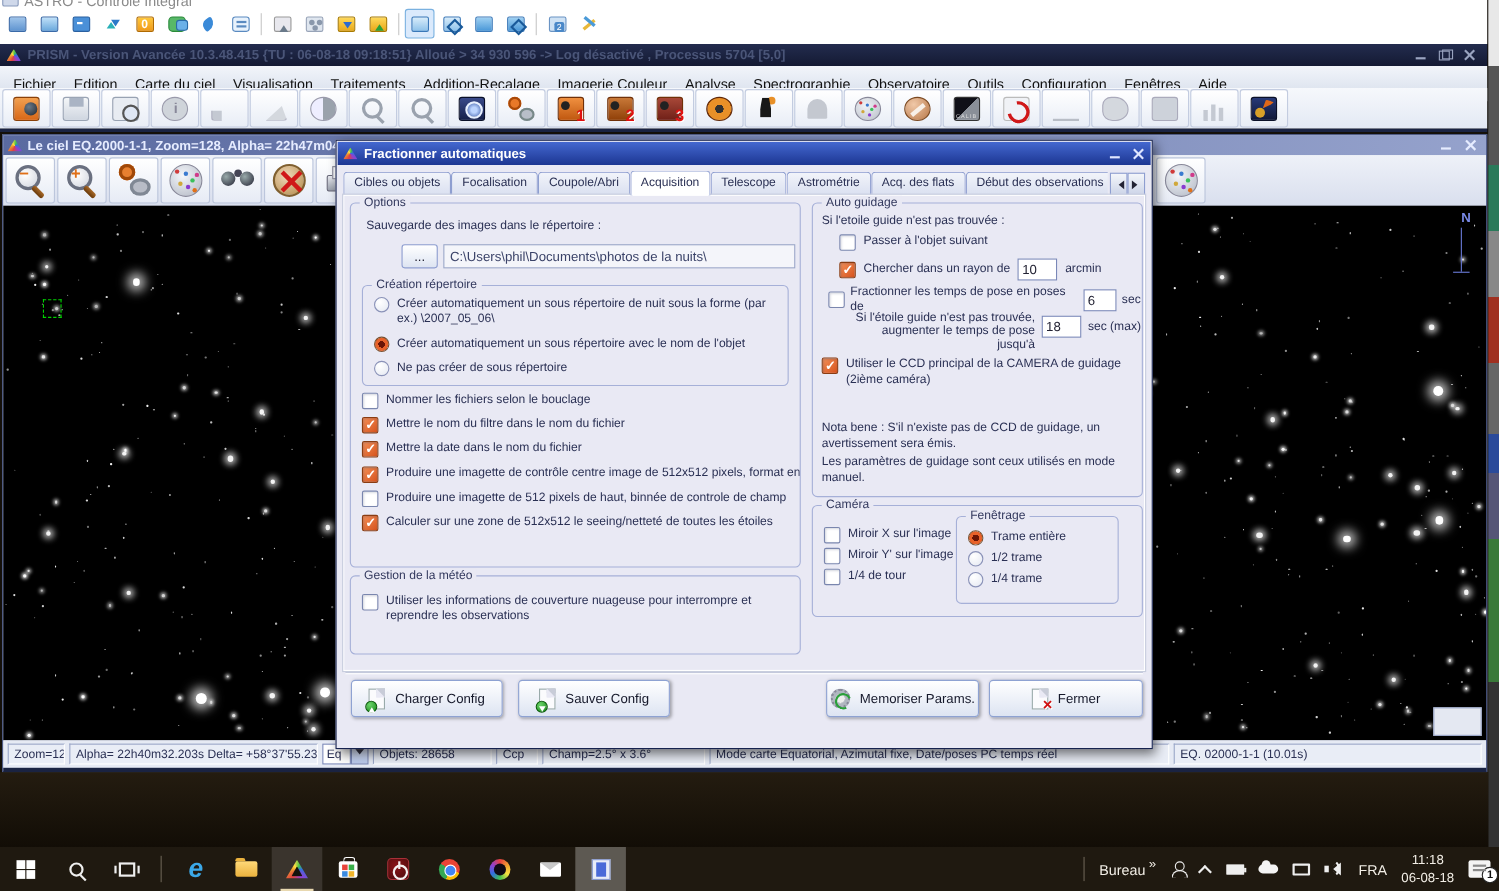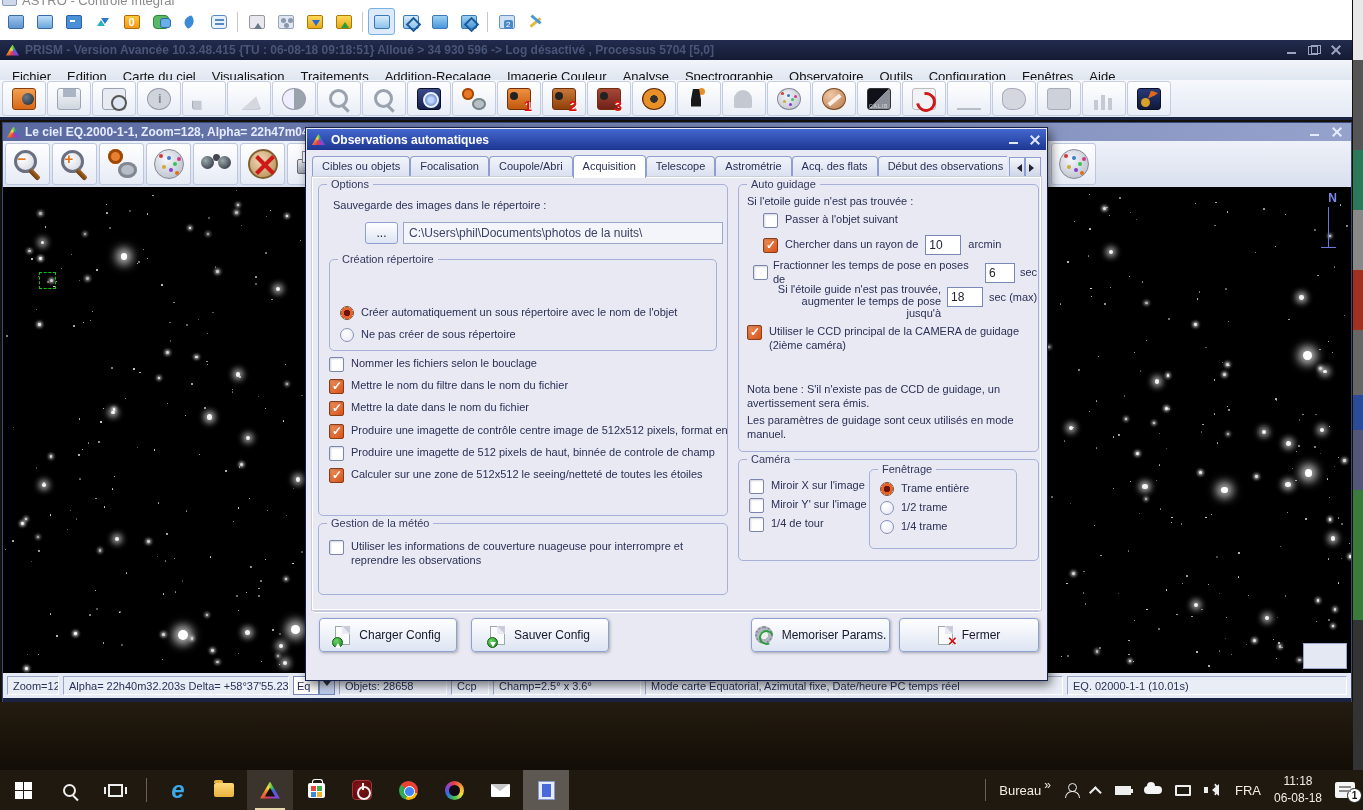--- a/index.html
+++ b/index.html
@@ -1326,30 +1326,30 @@
       <div class="seg" style="width:226px">Alpha= 22h40m32.203s Delta= +58°37'55.23"</div>
       <div class="eq-dd">
         <div class="eq-box">Eq</div>
         <div class="eq-btn">
             <div class="tri-dn" style="margin-top:0"></div>
           </div>
       </div>
       <div class="seg" style="width:108px">Objets: 28658</div>
       <div class="seg" style="width:38px">Ccp</div>
       <div class="seg" style="width:148px">Champ=2.5° x 3.6°</div>
-      <div class="seg" style="width:418px">Mode carte Equatorial, Azimutal fixe, Date/heure PC temps réel</div>
+      <div class="seg" style="width:418px">Mode carte Equatorial, Azimutal fixe, Date/poses PC temps réel</div>
       <div class="seg" style="flex:1">EQ. 02000-1-1 (10.01s)</div>
     </div>
     <div class="sky-bottom"></div>
   </div>
 
   <div class="dlg">
     <div class="dlg-titlebar">
       <div class="prism-logo"></div>
-      <div class="dlg-title">Observations automatiques</div>
+      <div class="dlg-title">Fractionner automatiques</div>
       <div class="dlg-ctl">
         <div class="wc wc-min"></div>
         <div class="wc wc-close"></div>
       </div>
     </div>
 
     <div class="tabs">
       <div class="tab">Cibles ou objets</div>
       <div class="tab">Focalisation</div>
       <div class="tab">Coupole/Abri</div>
@@ -1373,20 +1373,24 @@
     <div class="grp" style="left:12px;top:56px;width:410px;height:332px">
       <div class="gtitle">Options</div>
       <div class="abs" style="left:14px;top:14px">Sauvegarde des images dans le répertoire :</div>
       <div class="abs" style="left:46px;top:37px">
         <button class="browse-btn">...</button>
       </div>
       <input class="path-in abs" style="left: 84px; top: 37px;" readonly="" value="C:\Users\phil\Documents\photos de la nuits\">
 
       <div class="grp" style="left:10px;top:74px;width:388px;height:92px">
         <div class="gtitle" style="background:#e9e9f4">Création répertoire</div>
+        <div class="crow" style="left:10px;top:10px;width:368px">
+          <span class="rd"></span>
+          <span class="lbl">Créer automatiquement un sous répertoire de nuit sous la forme (par ex.) \2007_05_06\</span>
+        </div>
         <div class="crow" style="left:10px;top:46px;width:368px">
           <span class="rd on"></span>
           <span class="lbl">Créer automatiquement un sous répertoire avec le nom de l'objet</span>
         </div>
         <div class="crow" style="left:10px;top:68px;width:368px">
           <span class="rd"></span>
           <span class="lbl">Ne pas créer de sous répertoire</span>
         </div>
       </div>
 

